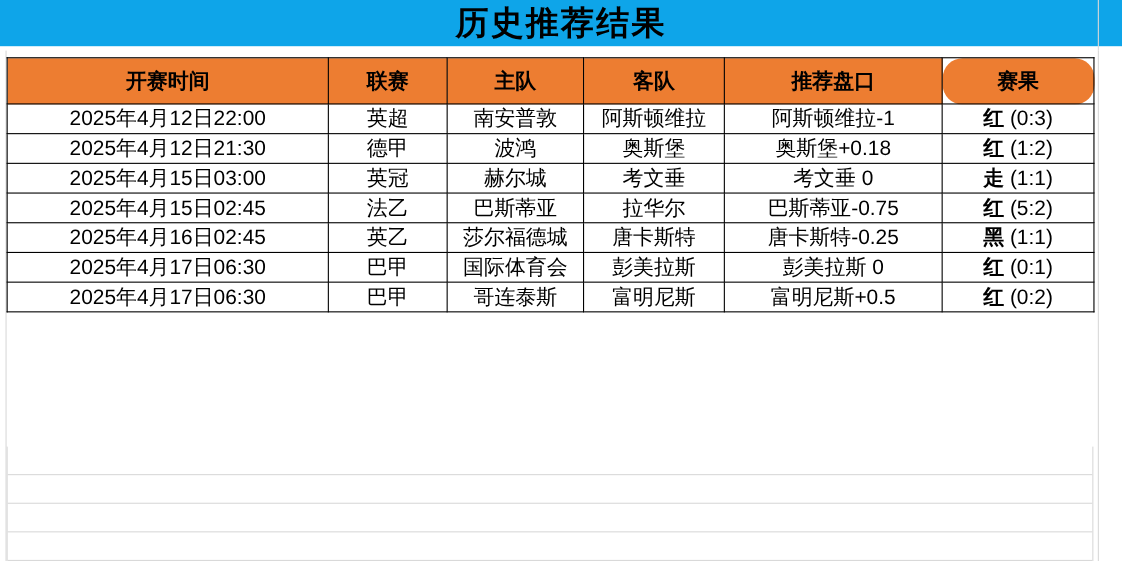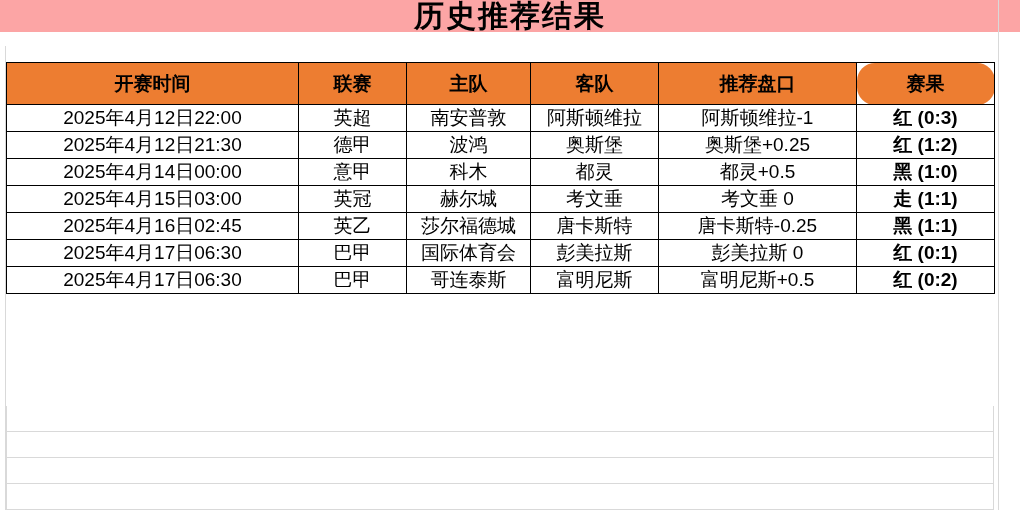--- a/index.html
+++ b/index.html
@@ -18,25 +18,25 @@
     width: 1020px;
     height: 514px;
     background: #ffffff;
   }
   
   .title-band {
     position: absolute;
     left: 0;
     top: 0;
     width: 1020px;
-    height: 32px;
+    height: 42px;
     display: flex;
     align-items: center;
     justify-content: center;
-    background: #fca5a5;
+    background: #0ea5e9;
   }
   .title-text {
     font-size: 30px;
     font-weight: bold;
     color: #000000;
     letter-spacing: 2px;
   }
   
   .title-right-cell {
     position: absolute;
@@ -44,21 +44,21 @@
     top: 0;
     width: 22px;
     height: 46px;
     border-left: 1px solid #d9d9d9;
     box-sizing: border-box;
   }
 
   table.grid {
     position: absolute;
     left: 6px;
-    top: 62px;
+    top: 52px;
     border-collapse: collapse;
     table-layout: fixed;
   }
   table.grid td, table.grid th {
     border: 1px solid #000000;
     box-sizing: border-box;
     padding: 0;
     text-align: center;
     vertical-align: middle;
     font-size: 19px;
@@ -84,21 +84,21 @@
   .c-line { width: 198px; }
   .c-result { width: 138px; border-radius: 18px; }
 
   td.result {
     font-weight: bold;
     letter-spacing: 0px;
   }
   .res-red { color: #e03131; }
   .res-black { color: #000000; }
   .res-orange { color: #f08c1a; }
-  .res-score { font-weight: bold; }
+  .res-score { font-weight: normal; }
   .res-wrap { display: inline-block; }
 
   
   .tail {
     position: absolute;
     left: 6px;
     top: 406px;
     width: 988px;
     height: 104px;
     border-left: 1px solid #d9d9d9;
@@ -168,40 +168,40 @@
         <td class="c-home">南安普敦</td>
         <td class="c-away">阿斯顿维拉</td>
         <td class="c-line">阿斯顿维拉-1</td>
         <td class="c-result result res-red"><span class="res-wrap">红</span>&nbsp;<span class="res-score">(0:3)</span></td>
       </tr>
       <tr>
         <td class="c-time">2025年4月12日21:30</td>
         <td class="c-league">德甲</td>
         <td class="c-home">波鸿</td>
         <td class="c-away">奥斯堡</td>
-        <td class="c-line">奥斯堡+0.25</td>
+        <td class="c-line">奥斯堡+0.18</td>
         <td class="c-result result res-red"><span class="res-wrap">红</span>&nbsp;<span class="res-score">(1:2)</span></td>
-      </tr>
-      <tr>
-        <td class="c-time">2025年4月14日00:00</td>
-        <td class="c-league">意甲</td>
-        <td class="c-home">科木</td>
-        <td class="c-away">都灵</td>
-        <td class="c-line">都灵+0.5</td>
-        <td class="c-result result res-black"><span class="res-wrap">黑</span>&nbsp;<span class="res-score">(1:0)</span></td>
       </tr>
       <tr>
         <td class="c-time">2025年4月15日03:00</td>
         <td class="c-league">英冠</td>
         <td class="c-home">赫尔城</td>
         <td class="c-away">考文垂</td>
         <td class="c-line">考文垂 0</td>
         <td class="c-result result res-orange"><span class="res-wrap">走</span>&nbsp;<span class="res-score">(1:1)</span></td>
       </tr>
       <tr>
+        <td class="c-time">2025年4月15日02:45</td>
+        <td class="c-league">法乙</td>
+        <td class="c-home">巴斯蒂亚</td>
+        <td class="c-away">拉华尔</td>
+        <td class="c-line">巴斯蒂亚-0.75</td>
+        <td class="c-result result res-red"><span class="res-wrap">红</span>&nbsp;<span class="res-score">(5:2)</span></td>
+      </tr>
+      <tr>
         <td class="c-time">2025年4月16日02:45</td>
         <td class="c-league">英乙</td>
         <td class="c-home">莎尔福德城</td>
         <td class="c-away">唐卡斯特</td>
         <td class="c-line">唐卡斯特-0.25</td>
         <td class="c-result result res-black"><span class="res-wrap">黑</span>&nbsp;<span class="res-score">(1:1)</span></td>
       </tr>
       <tr>
         <td class="c-time">2025年4月17日06:30</td>
         <td class="c-league">巴甲</td>

